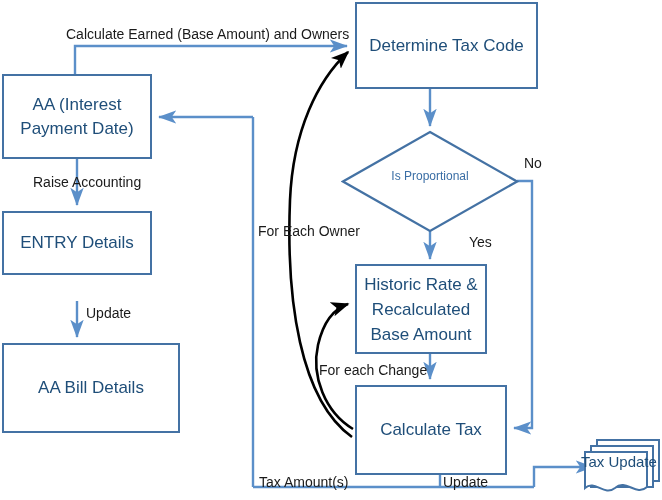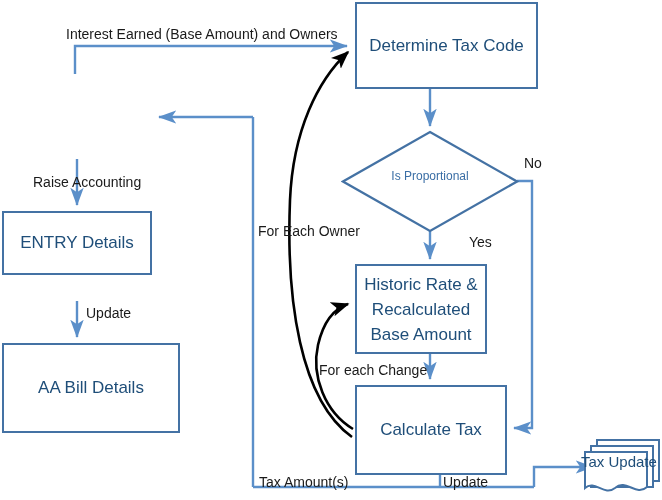--- a/index.html
+++ b/index.html
@@ -109,20 +109,23 @@
 
     <path d="M352,437 C300,400 286,300 290,200 C293,130 318,80 348,52" fill="none" stroke="#000000" stroke-width="2.6" marker-end="url(#arrowBlack)"></path>
 
     <path d="M353,429 C325,412 311,376 318,345 C324,319 336,308 348,304" fill="none" stroke="#000000" stroke-width="2.6" marker-end="url(#arrowBlack)"></path>
 
     <path d="M597,440 L659,440 L659,481 L597,481 z" fill="#ffffff" stroke="#4472A4" stroke-width="2"></path>
     <path d="M591,446 L653,446 L653,487 L591,487 z" fill="#ffffff" stroke="#4472A4" stroke-width="2"></path>
     <path d="M585,452 L647,452 L647,487 C636,497 626,478 615,488 C604,497 595,479 585,488 z" fill="#ffffff" stroke="#4472A4" stroke-width="2"></path>
   </svg>
 
+  <div class="node" style="left:2px; top:74px; width:150px; height:85px;">
+    <span class="node-label">AA (Interest Payment Date)</span>
+  </div>
 
   <div class="node" style="left:2px; top:211px; width:150px; height:64px;">
     <span class="node-label">ENTRY Details</span>
   </div>
 
   <div class="node" style="left:2px; top:343px; width:178px; height:90px;">
     <span class="node-label">AA Bill Details</span>
   </div>
 
   <div class="node" style="left:355px; top:2px; width:183px; height:87px;">
@@ -142,21 +145,21 @@
 
   <div class="node" style="left:355px; top:385px; width:152px; height:90px;">
     <span class="node-label">Calculate Tax</span>
   </div>
 
   <div class="doc-label" style="left:581px; top:452px;">
     <span>Tax Update</span>
   </div>
 
   <div class="edge-label" style="left:66px; top:26px;">
-    <span>Interest Earned (Base Amount) and Owners</span>
+    <span>Calculate Earned (Base Amount) and Owners</span>
   </div>
 
   <div class="edge-label" style="left:33px; top:174px;">
     <span>Raise Accounting</span>
   </div>
 
   <div class="edge-label" style="left:86px; top:305px;">
     <span>Update</span>
   </div>
 

